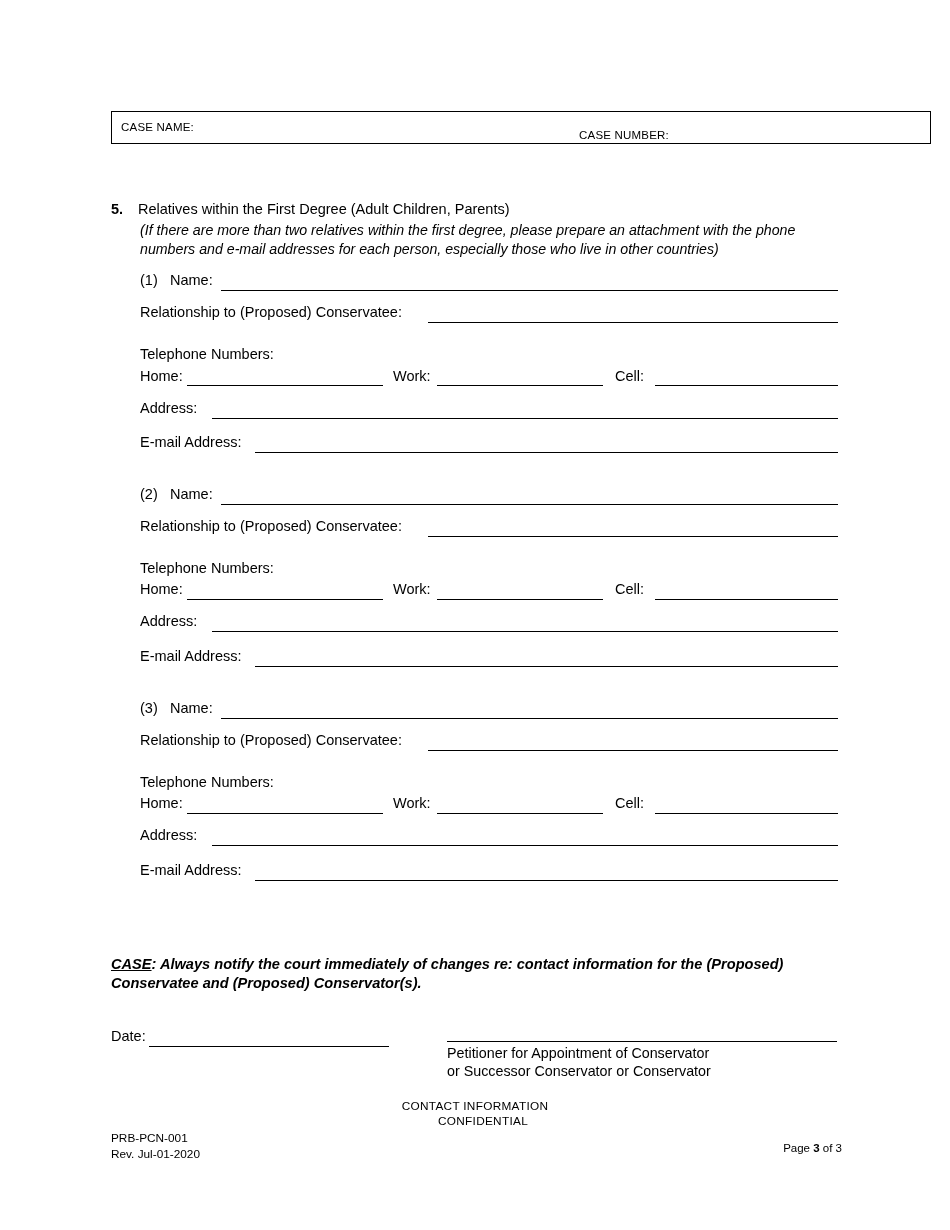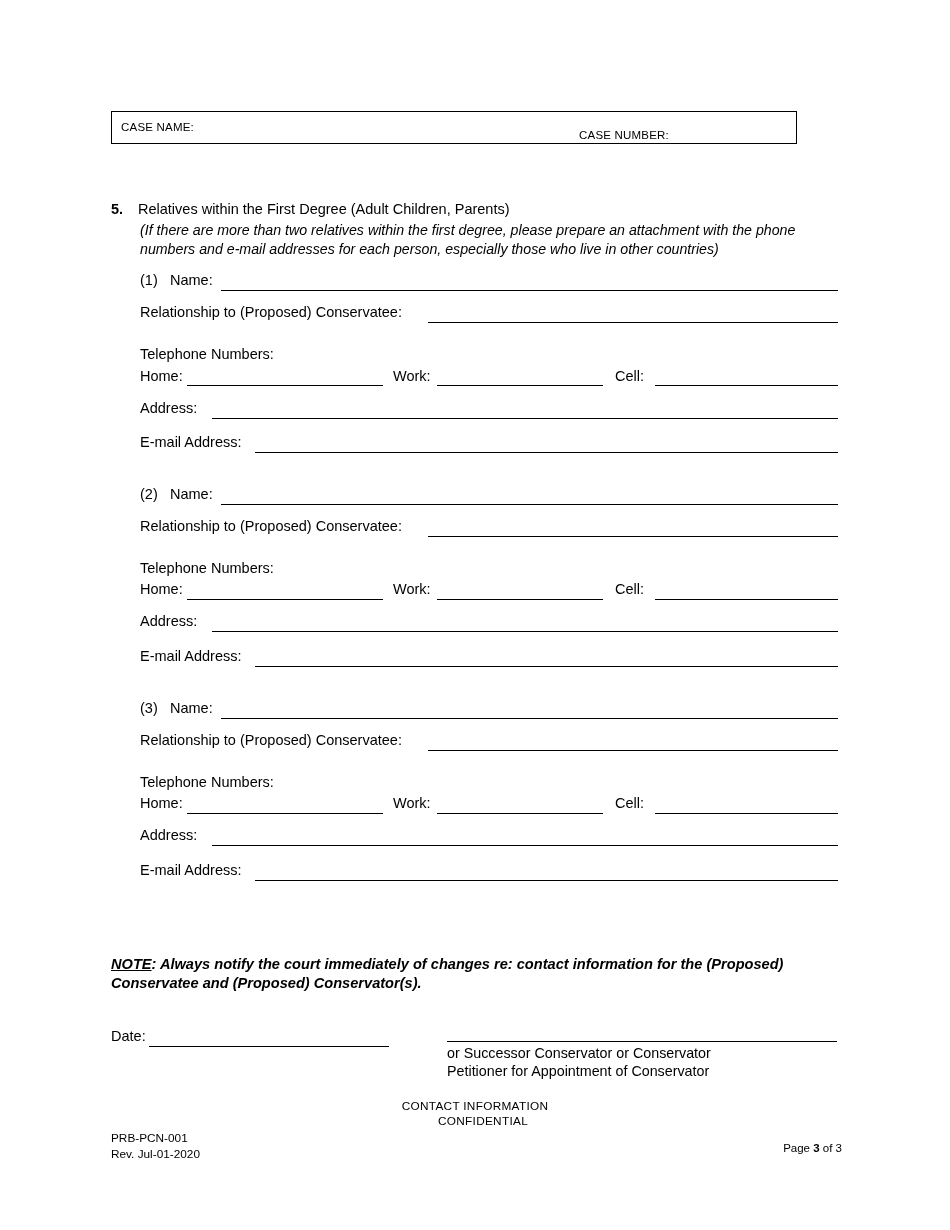--- a/index.html
+++ b/index.html
@@ -17,21 +17,21 @@
     height: 1230px;
     background: #ffffff;
     overflow: hidden;
   }
 
   
   .case-box {
     position: absolute;
     left: 111px;
     top: 111px;
-    width: 686px;
+    width: 820px;
     height: 33px;
     border: 1.5px solid #000;
     box-sizing: border-box;
   }
   .case-box .lbl {
     position: absolute;
     font-size: 11.5px;
     letter-spacing: 0.2px;
     top: 9px;
   }
@@ -211,29 +211,29 @@
   <div class="row" style="left:615px; top:795px;">Cell:</div>
   <div class="line thick" style="left:655px; top:813px; width:183px;"></div>
 
   <div class="row" style="left:140px; top:827px;">Address:</div>
   <div class="line thick" style="left:212px; top:845px; width:626px;"></div>
 
   <div class="row" style="left:140px; top:862px;">E-mail Address:</div>
   <div class="line thin" style="left:255px; top:880px; width:583px;"></div>
 
 
-  <div class="para-note" style="top:955px;"><span class="note-underline">NOTE</span><span>: Always notify the court immediately of changes re: contact information for the (Proposed) Conservatee and (Proposed) Conservator(s).</span></div>
+  <div class="para-note" style="top:955px;"><span class="note-underline">CASE</span><span>: Always notify the court immediately of changes re: contact information for the (Proposed) Conservatee and (Proposed) Conservator(s).</span></div>
 
   <div class="date-label">Date:</div>
   <div class="line thin" style="left:149px; top:1046px; width:240px;"></div>
 
   <div class="line thin" style="left:447px; top:1041px; width:390px;"></div>
   <div class="sig-caption">
+    <div>Petitioner for Appointment of Conservator</div>
     <div>or Successor Conservator or Conservator</div>
-    <div>Petitioner for Appointment of Conservator</div>
   </div>
 
   <div class="footer-center" style="top:1099px;">CONTACT INFORMATION</div>
   <div class="footer-center bold" style="top:1114px;">CONFIDENTIAL</div>
 
   <div class="footer-left" style="top:1130px;">
     <div>PRB-PCN-001</div>
     <div>Rev. Jul-01-2020</div>
   </div>
 

